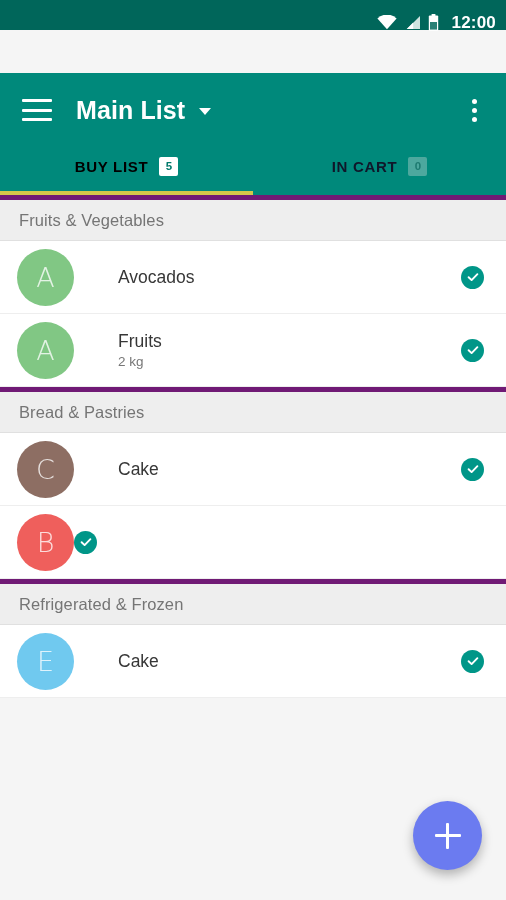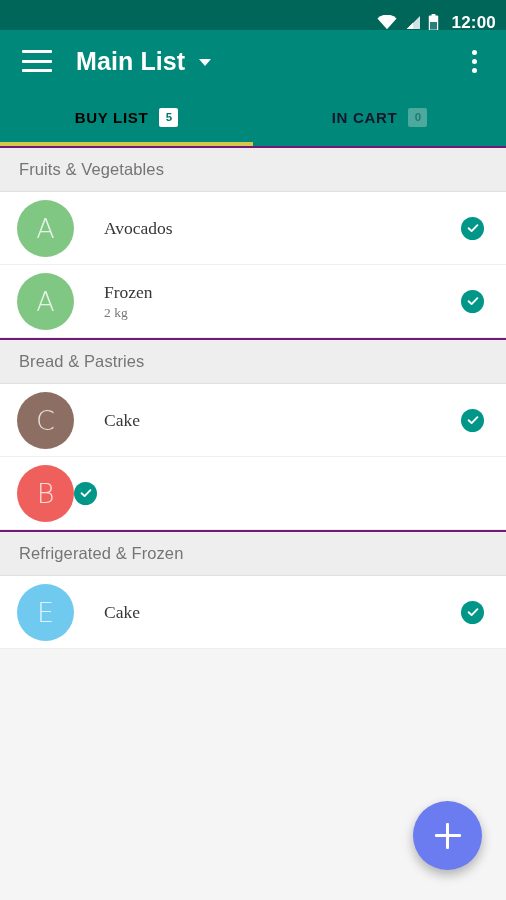--- a/index.html
+++ b/index.html
@@ -43,20 +43,22 @@
     font-weight: bold;
     letter-spacing: 0.2px;
     margin-left: 6px;
     line-height: 1;
   }
 
   
   .app-bar {
     background: #00897b;
     flex: 0 0 auto;
+    padding-top: 6px;
+    margin-top: 43px;
   }
   .app-bar-top {
     height: 62px;
     display: flex;
     align-items: center;
     padding: 0 18px 0 22px;
   }
   .hamburger {
     width: 30px;
     height: 22px;
@@ -162,21 +164,21 @@
     overflow: hidden;
     background: #f5f5f5;
   }
   .section-header {
     background: #eeeeee;
     height: 46px;
     display: flex;
     align-items: center;
     padding: 0 0 0 19px;
     border-bottom: 1px solid #e0e0e0;
-    border-top: 2px solid #701a75;
+    border-top: 5px solid #701a75;
   }
   .section-header-label {
     color: #757575;
     font-size: 16.5px;
     letter-spacing: 0.1px;
   }
 
   .row {
     background: #ffffff;
     height: 73px;
@@ -193,27 +195,26 @@
     flex: 0 0 auto;
     display: flex;
     align-items: center;
     justify-content: center;
     color: rgba(255,255,255,0.78);
     font-size: 27px;
     font-weight: 300;
     font-family: "DejaVu Sans", sans-serif;
   }
   .row-text {
-    margin-left: 30px;
+    margin-left: 44px;
     flex: 1 1 auto;
     display: flex;
     flex-direction: column;
     justify-content: flex-start;
     gap: 3px;
-    font-family: Liberation Serif, serif;
   }
   .row-title {
     color: #373737;
     font-size: 17.5px;
     line-height: 1.15;
   }
   .row-sub {
     color: #777777;
     font-size: 13.5px;
     line-height: 1.15;
@@ -329,21 +330,21 @@
         </div>
         <div class="check" style="background: rgb(0, 150, 136);">
           <svg width="14" height="14" viewBox="0 0 14 14">
             <path d="M2.6 7.2 L5.6 10.1 L11.4 4.2" fill="none" stroke="#ffffff" stroke-width="1.9" stroke-linecap="round" stroke-linejoin="round"></path>
           </svg>
         </div>
       </div>
       <div class="row">
         <div class="avatar" style="background: rgb(129, 199, 132);">A</div>
         <div class="row-text">
-          <div class="row-title">Frozen</div>
+          <div class="row-title">Fruits</div>
           <div class="row-sub">2 kg</div>
         </div>
         <div class="check" style="background: rgb(0, 150, 136);">
           <svg width="14" height="14" viewBox="0 0 14 14">
             <path d="M2.6 7.2 L5.6 10.1 L11.4 4.2" fill="none" stroke="#ffffff" stroke-width="1.9" stroke-linecap="round" stroke-linejoin="round"></path>
           </svg>
         </div>
       </div>
       <div class="section-header">
         <span class="section-header-label">Bread &amp; Pastries</span>

